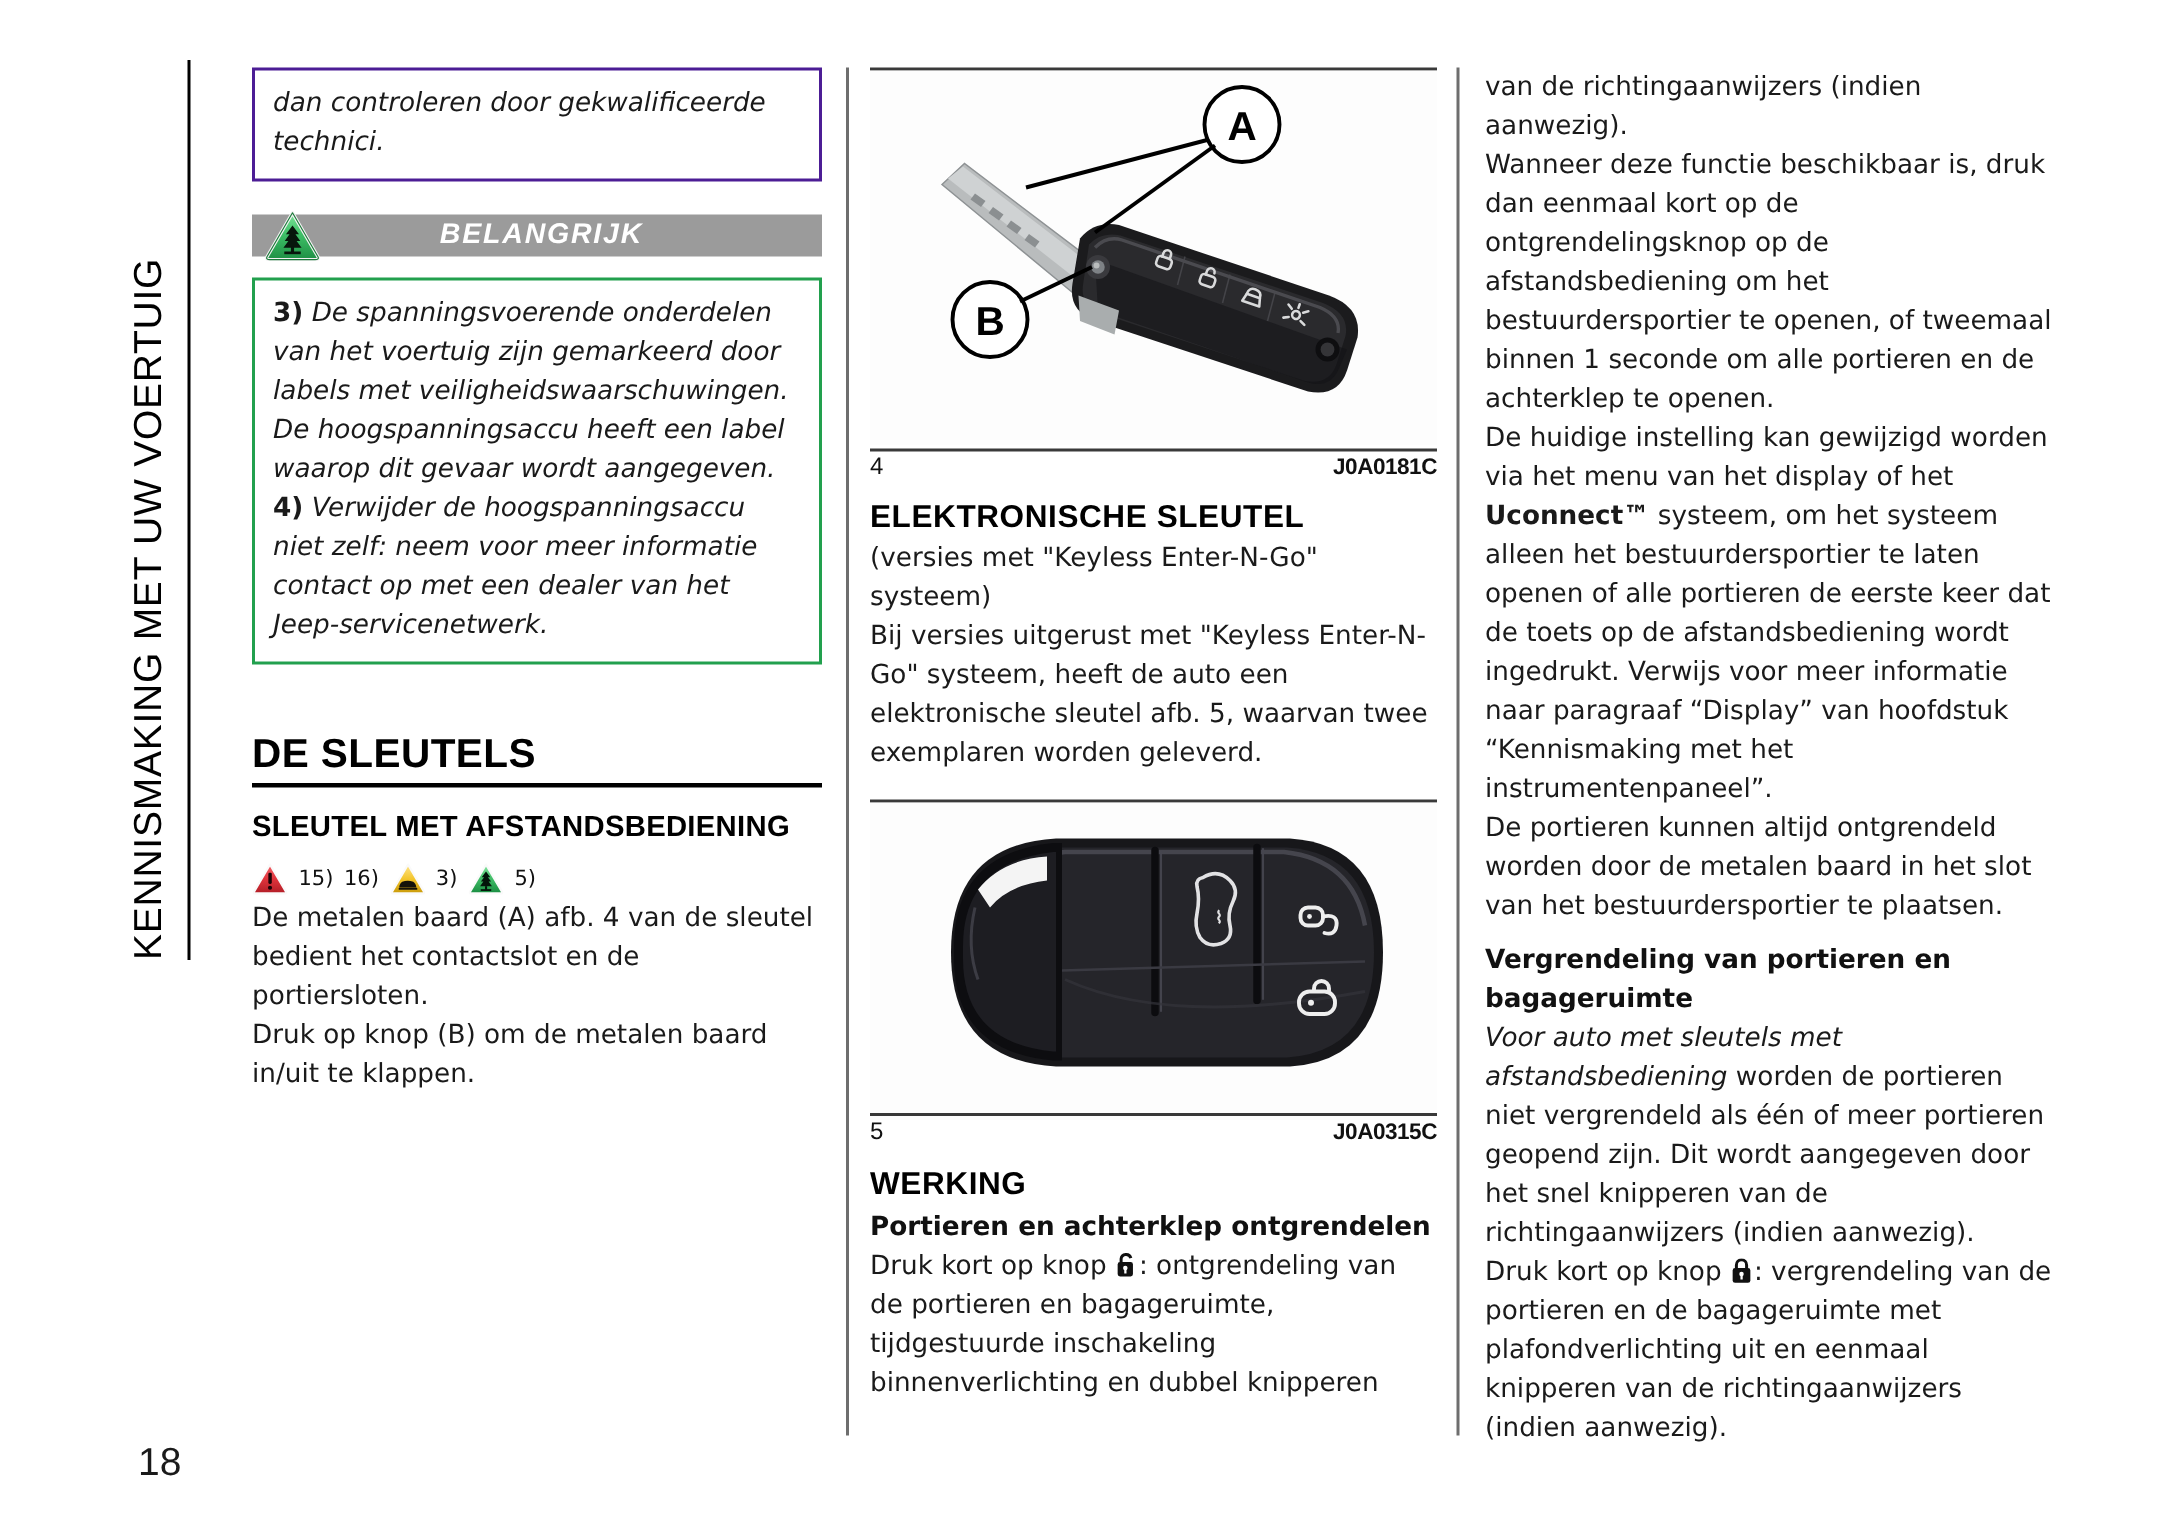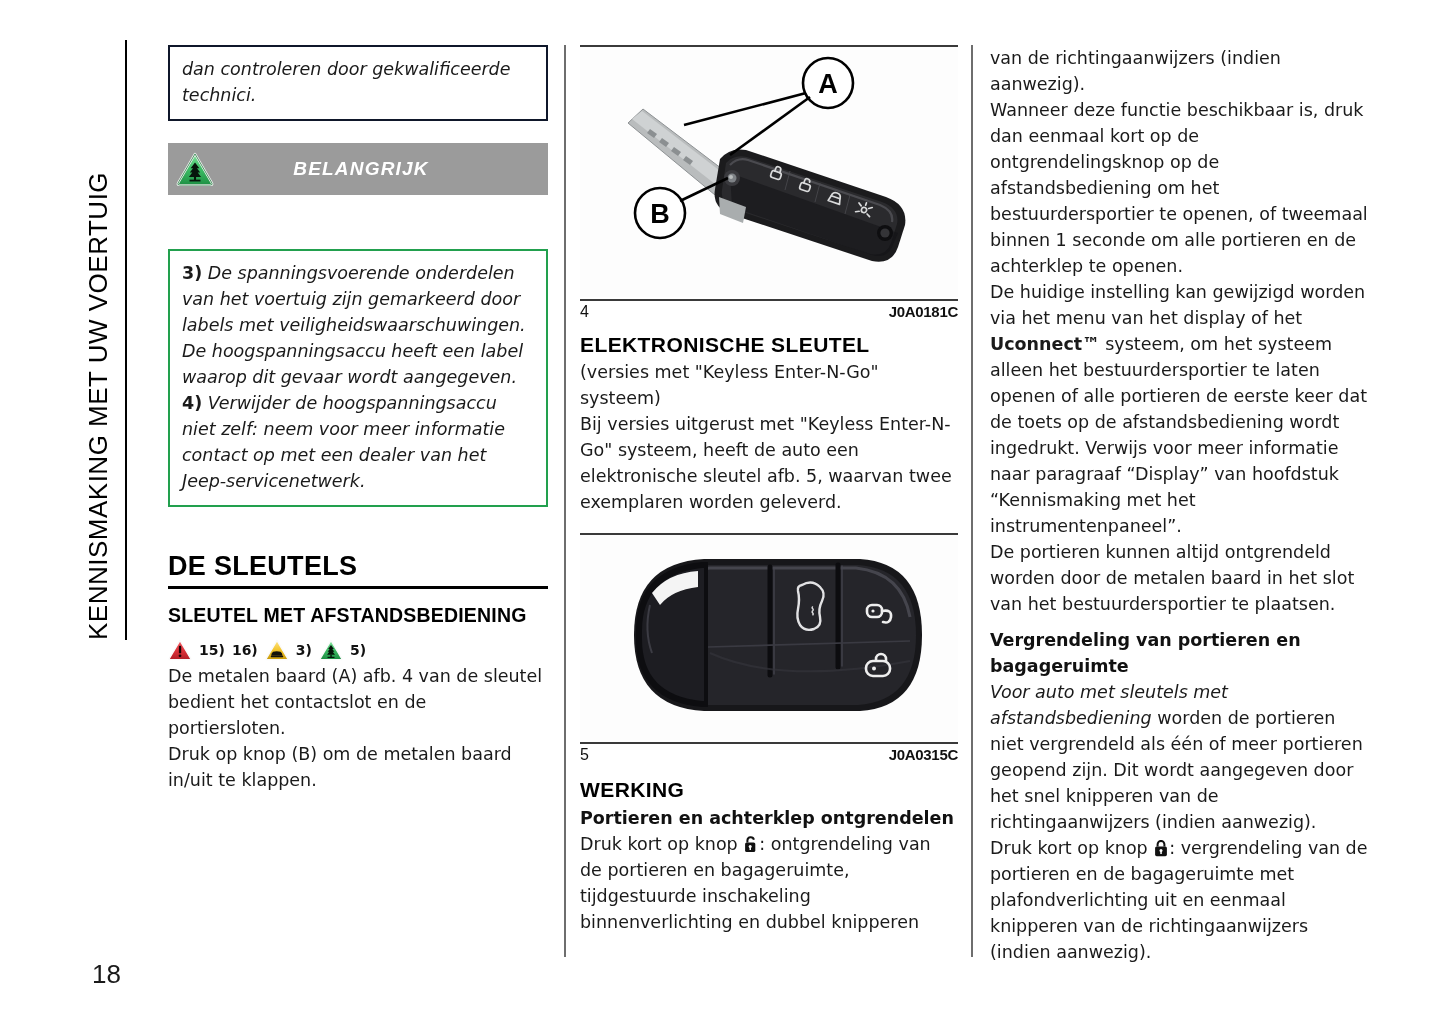--- a/index.html
+++ b/index.html
@@ -74,35 +74,35 @@
   .body-text {
     font-family: "DejaVu Sans", sans-serif;
     font-size: 17.5px;
     line-height: 26px;
     color: #1a1a1a;
   }
   .body-text p { margin: 0; }
 
   
   .callout {
-    border: 2px solid #0f172a;
+    border: 2px solid #4c1d95;
     padding: 9px 12px 11px 12px;
     font-style: italic;
     font-size: 17.5px;
     line-height: 26px;
     color: #1a1a1a;
     font-family: "DejaVu Sans", sans-serif;
   }
-  .callout.green { border-color: #22a04e; margin-top: 40px; }
+  .callout.green { border-color: #22a04e; }
   .callout b { font-style: normal; font-weight: bold; }
 
   
   .banner {
     margin-top: 22px;
-    height: 52px;
+    height: 28px;
     background: #9b9b9b;
     display: flex;
     align-items: center;
     position: relative;
   }
   .banner-icon {
     margin-left: 8px;
     width: 38px;
     height: 34px;
     flex: 0 0 auto;
@@ -156,21 +156,20 @@
     color: #111;
   }
 
   
   .symbol-row {
     display: flex;
     align-items: center;
     gap: 7px;
     margin-top: 9px;
     height: 26px;
-    font-weight: bold;
   }
   .symbol-row .ref {
     font-family: "DejaVu Sans", sans-serif;
     font-size: 14px;
     color: #111;
   }
   .tri { width: 24px; height: 22px; flex: 0 0 auto; }
 
   
   .fig-rule-top {

